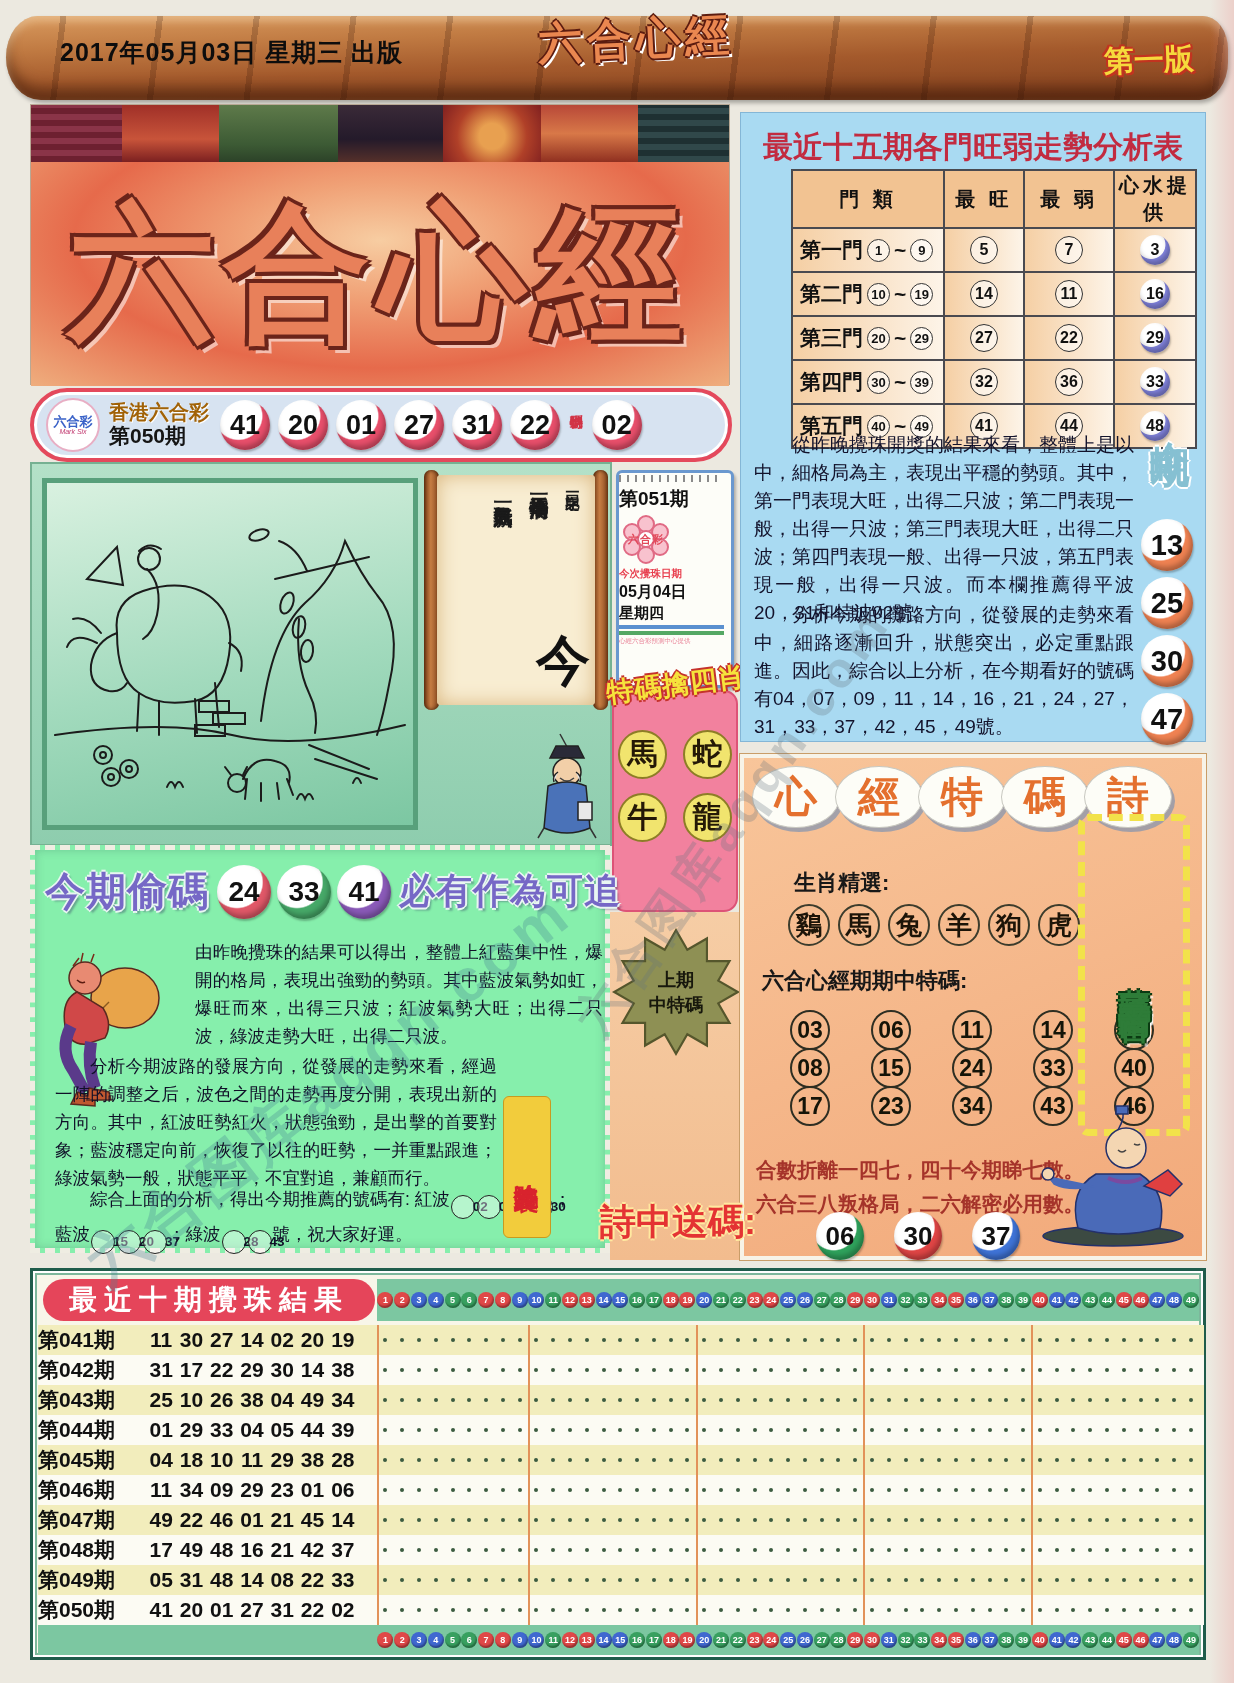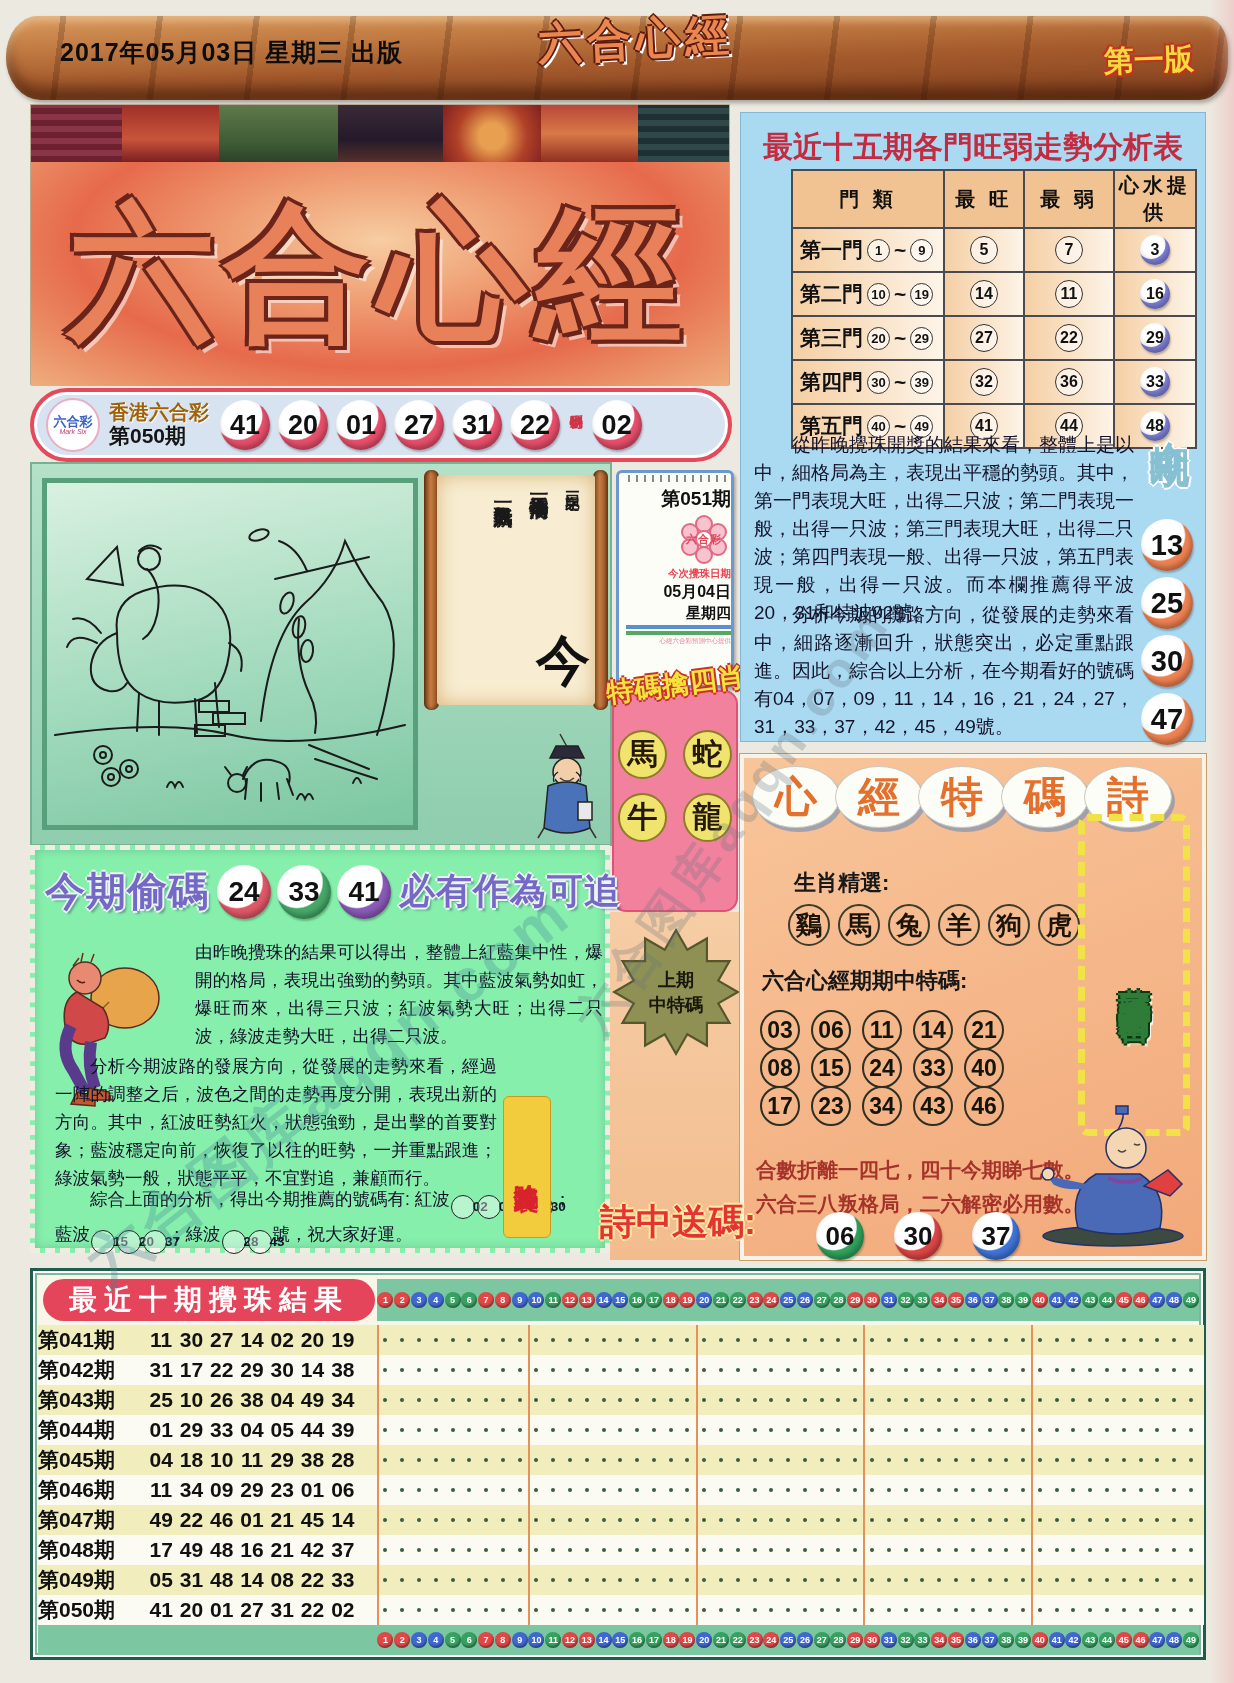--- a/index.html
+++ b/index.html
@@ -68,21 +68,21 @@
   .vtext{writing-mode:vertical-rl;text-orientation:upright;color:#1a1a1a;font-weight:600;}
   #sc-a{position:absolute;right:26px;top:14px;font-size:14px;height:120px;}
   #sc-b{position:absolute;right:56px;top:14px;font-size:19px;height:210px;}
   #sc-c{position:absolute;right:92px;top:22px;font-size:19px;height:200px;}
   #sc-big{position:absolute;right:18px;bottom:12px;font-size:54px;font-weight:800;color:#111;}
   #painter{position:absolute;left:400px;top:252px;width:176px;height:126px;}
   #painter .plabel{position:absolute;left:6px;bottom:4px;writing-mode:vertical-rl;font-size:11px;color:#222;}
 
   
   #calendar{left:616px;top:470px;width:118px;height:218px;background:#fdfdf8;border:3px solid #6a98cf;border-radius:6px;
-       box-shadow:2px 3px 3px rgba(0,0,0,.25);display:flex;flex-direction:column;align-items:flex-end;}
+       box-shadow:2px 3px 3px rgba(0,0,0,.25);display:flex;flex-direction:column;align-items:flex-start;}
   #cal-binding{width:92%;height:7px;margin-top:2px;background:repeating-linear-gradient(90deg,#8a8a8a 0 2px,transparent 2px 8px);}
   #cal-issue{font-size:19px;font-weight:800;margin-top:4px;}
   #cal-flower{margin-top:2px;position:relative;width:54px;height:50px;}
   #cal-flower .fl-label{position:absolute;left:0;right:0;top:18px;text-align:center;font-size:11px;font-weight:800;color:#e2495a;letter-spacing:1px;}
   #cal-drawlabel{font-size:10.5px;font-weight:800;color:#e8404f;margin-top:3px;}
   #cal-date{font-size:16px;font-weight:800;margin-top:1px;}
   #cal-week{font-size:15px;font-weight:800;margin-top:1px;}
   .cal-bar{width:94%;height:4px;margin-top:2px;}
   #cal-foot{font-size:6.5px;color:#e87f95;margin-top:2px;white-space:nowrap;}
 
@@ -122,21 +122,21 @@
        display:flex;align-items:center;justify-content:center;font-size:42px;font-weight:800;color:#e4702e;
        box-shadow:3px 4px 0 rgba(95,135,185,.55);}
   #sx-label{position:absolute;left:50px;top:110px;font-size:22px;font-weight:800;color:#181818;}
   #sx-circles{position:absolute;left:44px;top:146px;display:flex;gap:8px;}
   .zcirc{width:42px;height:42px;border-radius:50%;border:2.5px solid #3c3c2c;display:flex;align-items:center;justify-content:center;
        font-size:26px;font-weight:700;color:#1c1408;}
   #tema-label{position:absolute;left:18px;top:208px;font-size:22px;font-weight:800;color:#181818;}
   #tema-rows{position:absolute;left:16px;top:252px;display:flex;flex-direction:column;gap:0px;}
   .trow{display:flex;gap:11px;margin-bottom:-2px;}
   .ncirc{width:40px;height:40px;border-radius:50%;border:2px solid #2e2e22;display:flex;align-items:center;justify-content:center;
-       font-size:23px;font-weight:700;color:#141408;}
+       font-size:23px;font-weight:700;color:#141408;margin-left:30px;}
   #poem-l1,#poem-l2{position:absolute;left:12px;width:345px;font-size:20.5px;font-weight:700;color:#a5332a;}
   #poem-l1{top:398px;}#poem-l2{top:432px;}
   #send-balls{position:absolute;left:72px;top:454px;display:flex;gap:30px;}
   #send-label{left:600px;top:1198px;font-size:36px;font-weight:800;color:#e43333;z-index:6;
        text-shadow:-2px 0 #ffe9a0,2px 0 #ffe9a0,0 -2px #ffe9a0,0 2px #ffe9a0;}
   #hidden-box{position:absolute;left:334px;top:56px;width:112px;height:322px;border:7px dashed #f2e24a;border-radius:10px;
        display:flex;align-items:center;justify-content:center;}
   #hidden-box span{writing-mode:vertical-rl;text-orientation:upright;font-size:33px;font-weight:800;color:#2e7c38;letter-spacing:3px;
        text-shadow:-2px 0 #0b3a12,2px 0 #0b3a12,0 -2px #0b3a12,0 2px #0b3a12,3px 3px 0 rgba(255,255,255,.6);}
   #scholar{position:absolute;right:4px;bottom:2px;}

